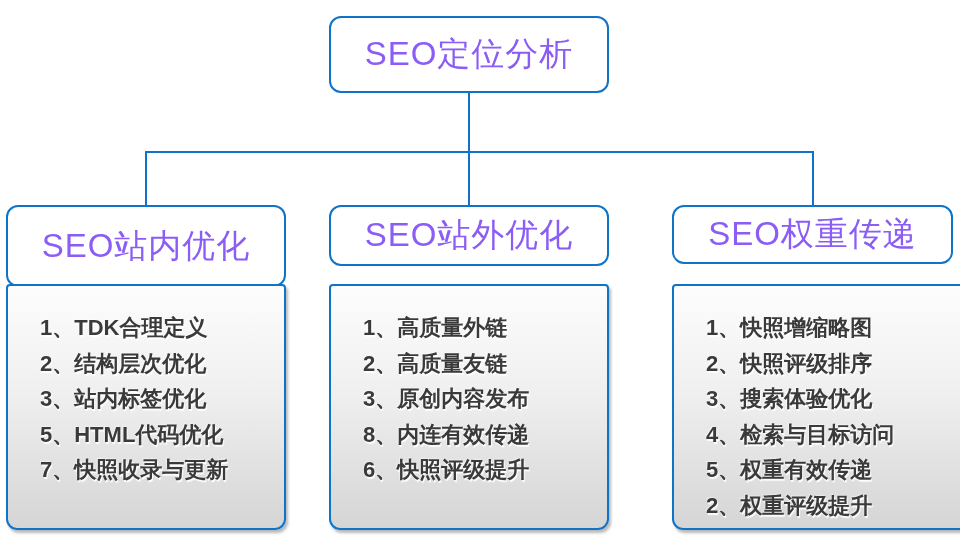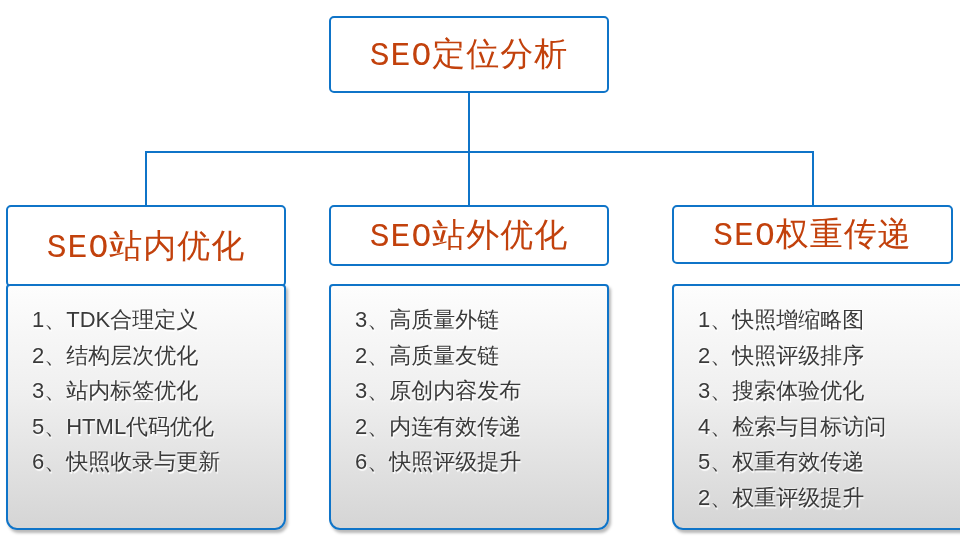--- a/index.html
+++ b/index.html
@@ -14,48 +14,48 @@
     overflow: hidden;
     font-family: "Liberation Sans", "DejaVu Sans", sans-serif;
   }
   .box {
     position: absolute;
     box-sizing: border-box;
     border: 2px solid #0f74c8;
     background: #ffffff;
   }
   .title-box {
-    border-radius: 5px;
+    border-radius: 12px;
     display: flex;
     align-items: center;
     justify-content: center;
     font-size: 33px;
-    color: #c2410c;
+    color: #8b5cf6;
     letter-spacing: 1px;
-    font-family: Liberation Mono, monospace;
   }
   .root-box {
     left: 329px; top: 16px; width: 280px; height: 77px;
   }
   .header-left   { left: 6px;   top: 205px; width: 280px; height: 82px; }
   .header-mid    { left: 329px; top: 205px; width: 280px; height: 61px; }
   .header-right  { left: 672px; top: 205px; width: 281px; height: 59px; }
   .body-box {
     top: 284px; height: 246px;
     border-radius: 4px 4px 11px 11px;
     background: linear-gradient(to bottom, #fdfdfd 0%, #efefef 45%, #d5d5d5 100%);
     box-shadow: 2px 3px 3px rgba(0,0,0,0.28);
   }
   .body-left  { left: 6px;   width: 280px; }
   .body-mid   { left: 329px; width: 280px; }
   .body-right { left: 672px; width: 334px; }
   ul.items {
     list-style: none;
-    margin: 0;
+    margin: 8px;
     padding: 16px 16px 0 24px;
+    font-weight: bold;
   }
   ul.items li {
     font-size: 22px;
     line-height: 35.6px;
     color: #3a3a3a;
     white-space: nowrap;
     text-shadow: 1px 2px 1px rgba(255,255,255,0.95), -1px -1px 1px rgba(255,255,255,0.45);
   }
   .connector {
     position: absolute;
@@ -82,33 +82,33 @@
 
 <div class="box title-box header-left">
   <span>SEO站内优化</span>
 </div>
 <div class="box body-box body-left">
   <ul class="items">
     <li>1、TDK合理定义</li>
     <li>2、结构层次优化</li>
     <li>3、站内标签优化</li>
     <li>5、HTML代码优化</li>
-    <li>6、快照收录与更新</li>
+    <li>7、快照收录与更新</li>
   </ul>
 </div>
 
 <div class="box title-box header-mid">
   <span>SEO站外优化</span>
 </div>
 <div class="box body-box body-mid">
   <ul class="items">
-    <li>3、高质量外链</li>
+    <li>1、高质量外链</li>
     <li>2、高质量友链</li>
     <li>3、原创内容发布</li>
-    <li>2、内连有效传递</li>
+    <li>8、内连有效传递</li>
     <li>6、快照评级提升</li>
   </ul>
 </div>
 
 <div class="box title-box header-right">
   <span>SEO权重传递</span>
 </div>
 <div class="box body-box body-right">
   <ul class="items">
     <li>1、快照增缩略图</li>

